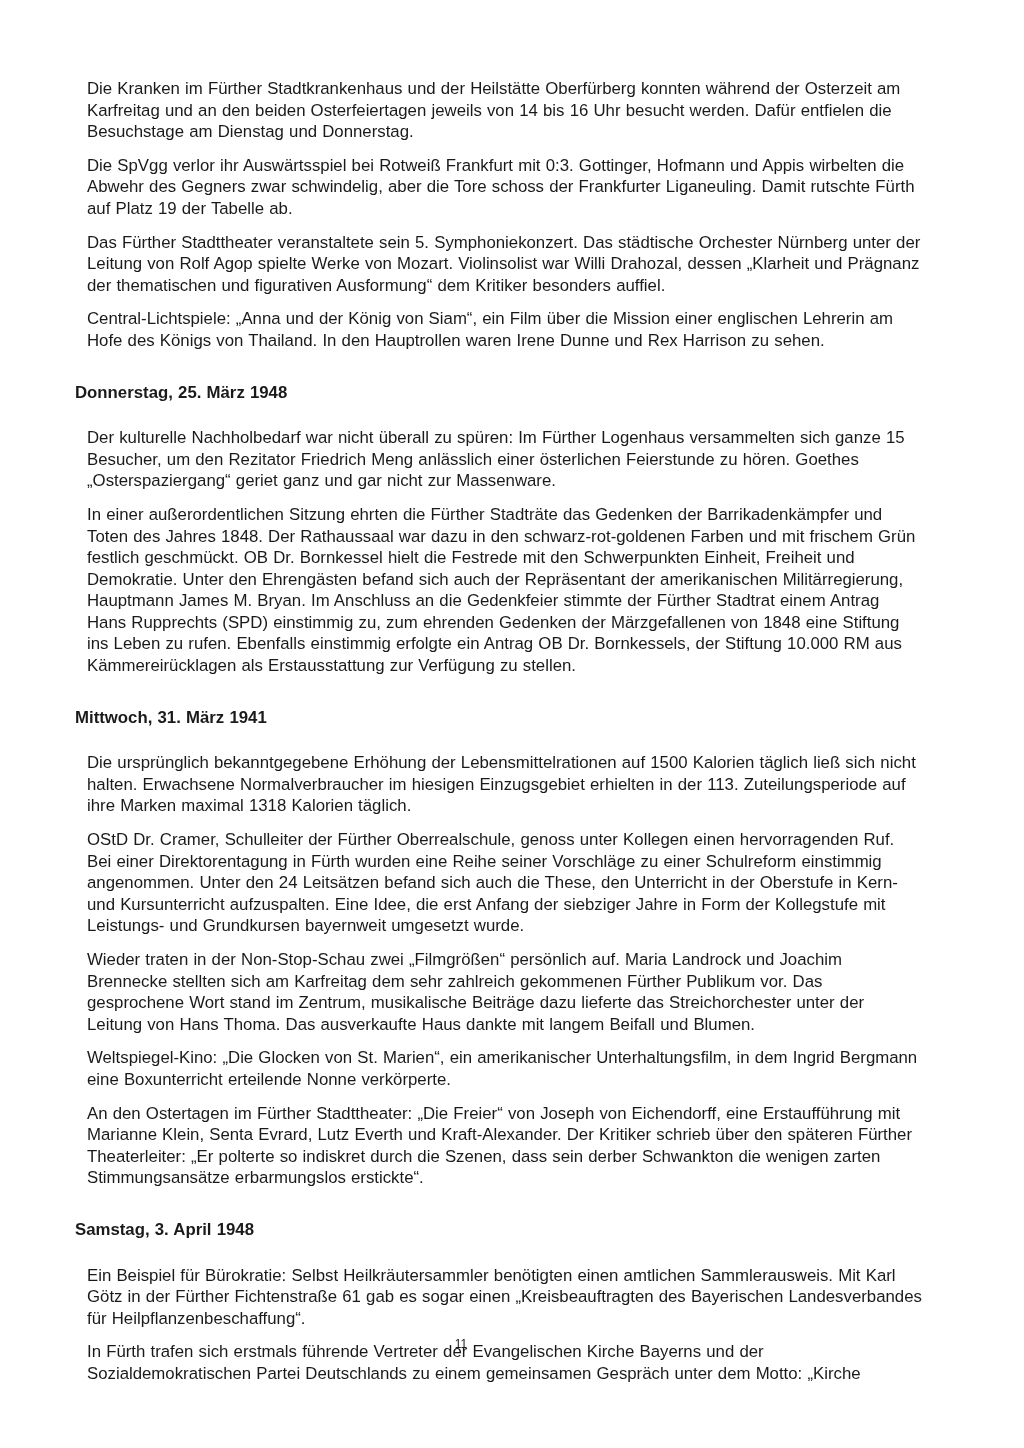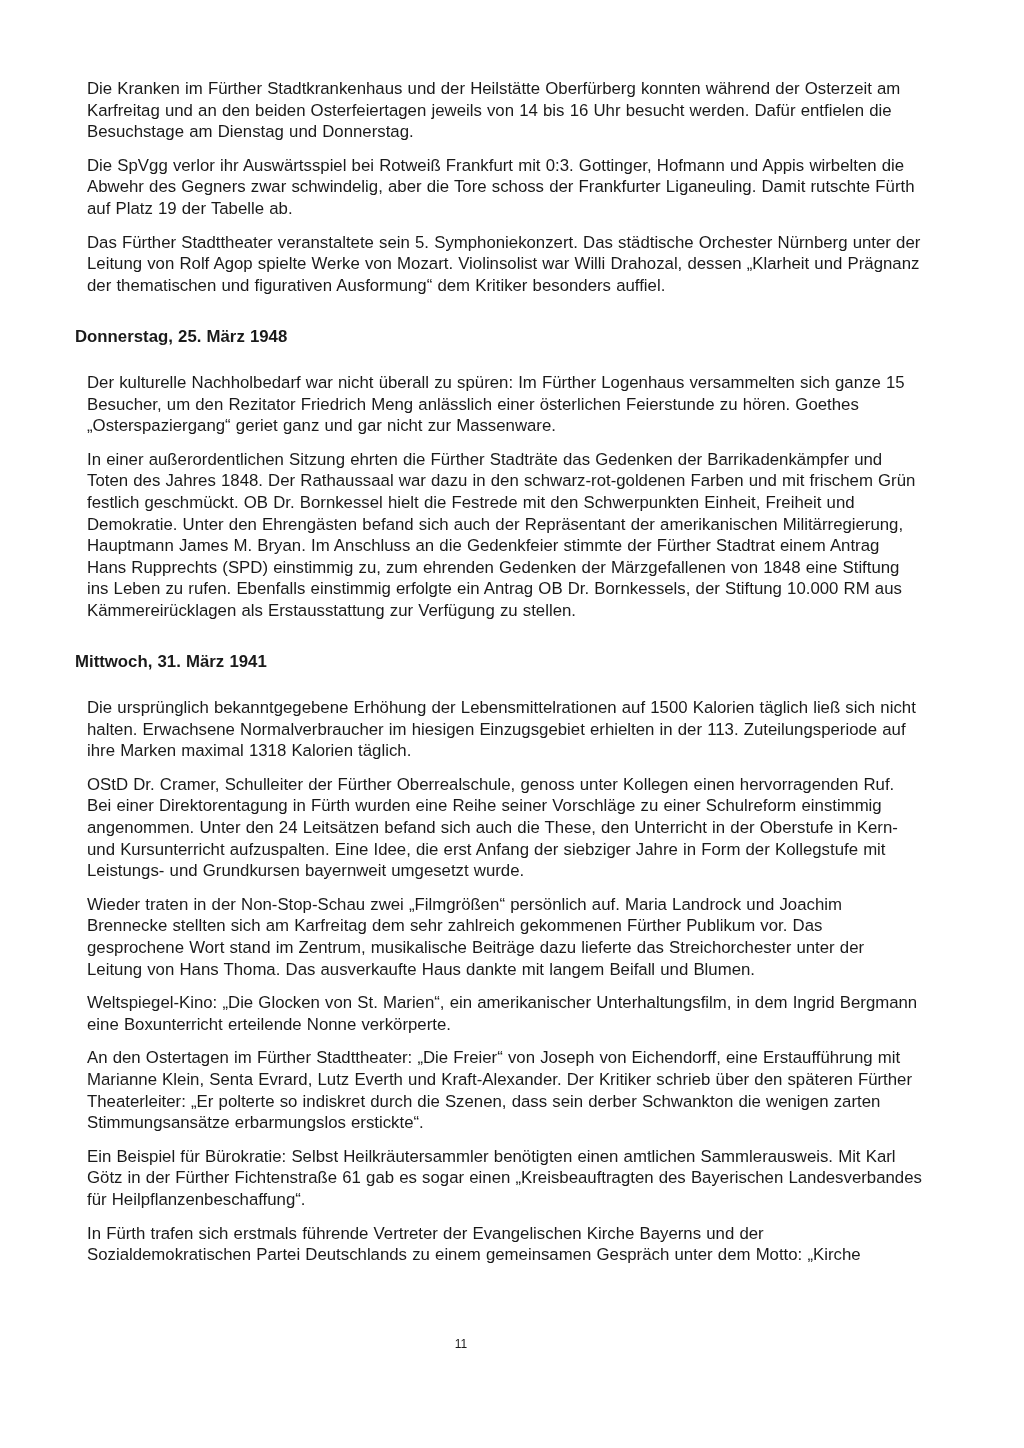--- a/index.html
+++ b/index.html
@@ -55,26 +55,28 @@
   }
 </style>
 </head>
 <body>
 
 <div class="page">
   <main class="content" id="content">
       <p class="para">Die Kranken im Fürther Stadtkrankenhaus und der Heilstätte Oberfürberg konnten während der Osterzeit am Karfreitag und an den beiden Osterfeiertagen jeweils von 14 bis 16 Uhr besucht werden. Dafür entfielen die Besuchstage am Dienstag und Donnerstag.</p>
       <p class="para">Die SpVgg verlor ihr Auswärtsspiel bei Rotweiß Frankfurt mit 0:3. Gottinger, Hofmann und Appis wirbelten die Abwehr des Gegners zwar schwindelig, aber die Tore schoss der Frankfurter Liganeuling. Damit rutschte Fürth auf Platz 19 der Tabelle ab.</p>
       <p class="para">Das Fürther Stadttheater veranstaltete sein 5. Symphoniekonzert. Das städtische Orchester Nürnberg unter der Leitung von Rolf Agop spielte Werke von Mozart. Violinsolist war Willi Drahozal, dessen „Klarheit und Prägnanz der thematischen und figurativen Ausformung“ dem Kritiker besonders auffiel.</p>
+      <p class="para">Central-Lichtspiele: „Anna und der König von Siam“, ein Film über die Mission einer englischen Lehrerin am Hofe des Königs von Thailand. In den Hauptrollen waren Irene Dunne und Rex Harrison zu sehen.</p>
       <h2 class="date-heading">Donnerstag, 25. März 1948</h2>
       <p class="para">Der kulturelle Nachholbedarf war nicht überall zu spüren: Im Fürther Logenhaus versammelten sich ganze 15 Besucher, um den Rezitator Friedrich Meng anlässlich einer österlichen Feierstunde zu hören. Goethes „Osterspaziergang“ geriet ganz und gar nicht zur Massenware.</p>
       <p class="para">In einer außerordentlichen Sitzung ehrten die Fürther Stadträte das Gedenken der Barrikadenkämpfer und Toten des Jahres 1848. Der Rathaussaal war dazu in den schwarz-rot-goldenen Farben und mit frischem Grün festlich geschmückt. OB Dr. Bornkessel hielt die Festrede mit den Schwerpunkten Einheit, Freiheit und Demokratie. Unter den Ehrengästen befand sich auch der Repräsentant der amerikanischen Militärregierung, Hauptmann James M. Bryan. Im Anschluss an die Gedenkfeier stimmte der Fürther Stadtrat einem Antrag Hans Rupprechts (SPD) einstimmig zu, zum ehrenden Gedenken der Märzgefallenen von 1848 eine Stiftung ins Leben zu rufen. Ebenfalls einstimmig erfolgte ein Antrag OB Dr. Bornkessels, der Stiftung 10.000 RM aus Kämmereirücklagen als Erstausstattung zur Verfügung zu stellen.</p>
       <h2 class="date-heading">Mittwoch, 31. März 1941</h2>
       <p class="para">Die ursprünglich bekanntgegebene Erhöhung der Lebensmittelrationen auf 1500 Kalorien täglich ließ sich nicht halten. Erwachsene Normalverbraucher im hiesigen Einzugsgebiet erhielten in der 113. Zuteilungsperiode auf ihre Marken maximal 1318 Kalorien täglich.</p>
       <p class="para">OStD Dr. Cramer, Schulleiter der Fürther Oberrealschule, genoss unter Kollegen einen hervorragenden Ruf. Bei einer Direktorentagung in Fürth wurden eine Reihe seiner Vorschläge zu einer Schulreform einstimmig angenommen. Unter den 24 Leitsätzen befand sich auch die These, den Unterricht in der Oberstufe in Kern- und Kursunterricht aufzuspalten. Eine Idee, die erst Anfang der siebziger Jahre in Form der Kollegstufe mit Leistungs- und Grundkursen bayernweit umgesetzt wurde.</p>
       <p class="para">Wieder traten in der Non-Stop-Schau zwei „Filmgrößen“ persönlich auf. Maria Landrock und Joachim Brennecke stellten sich am Karfreitag dem sehr zahlreich gekommenen Fürther Publikum vor. Das gesprochene Wort stand im Zentrum, musikalische Beiträge dazu lieferte das Streichorchester unter der Leitung von Hans Thoma. Das ausverkaufte Haus dankte mit langem Beifall und Blumen.</p>
       <p class="para">Weltspiegel-Kino: „Die Glocken von St. Marien“, ein amerikanischer Unterhaltungsfilm, in dem Ingrid Bergmann eine Boxunterricht erteilende Nonne verkörperte.</p>
       <p class="para">An den Ostertagen im Fürther Stadttheater: „Die Freier“ von Joseph von Eichendorff, eine Erstaufführung mit Marianne Klein, Senta Evrard, Lutz Everth und Kraft-Alexander. Der Kritiker schrieb über den späteren Fürther Theaterleiter: „Er polterte so indiskret durch die Szenen, dass sein derber Schwankton die wenigen zarten Stimmungsansätze erbarmungslos erstickte“.</p>
+      <h2 class="date-heading">Samstag, 3. April 1948</h2>
       <p class="para">Ein Beispiel für Bürokratie: Selbst Heilkräutersammler benötigten einen amtlichen Sammlerausweis. Mit Karl Götz in der Fürther Fichtenstraße 61 gab es sogar einen „Kreisbeauftragten des Bayerischen Landesverbandes für Heilpflanzenbeschaffung“.</p>
       <p class="para">In Fürth trafen sich erstmals führende Vertreter der Evangelischen Kirche Bayerns und der Sozialdemokratischen Partei Deutschlands zu einem gemeinsamen Gespräch unter dem Motto: „Kirche</p>
     </main>
   <div class="page-number">11</div>
 </div>
 
 </body></html>

